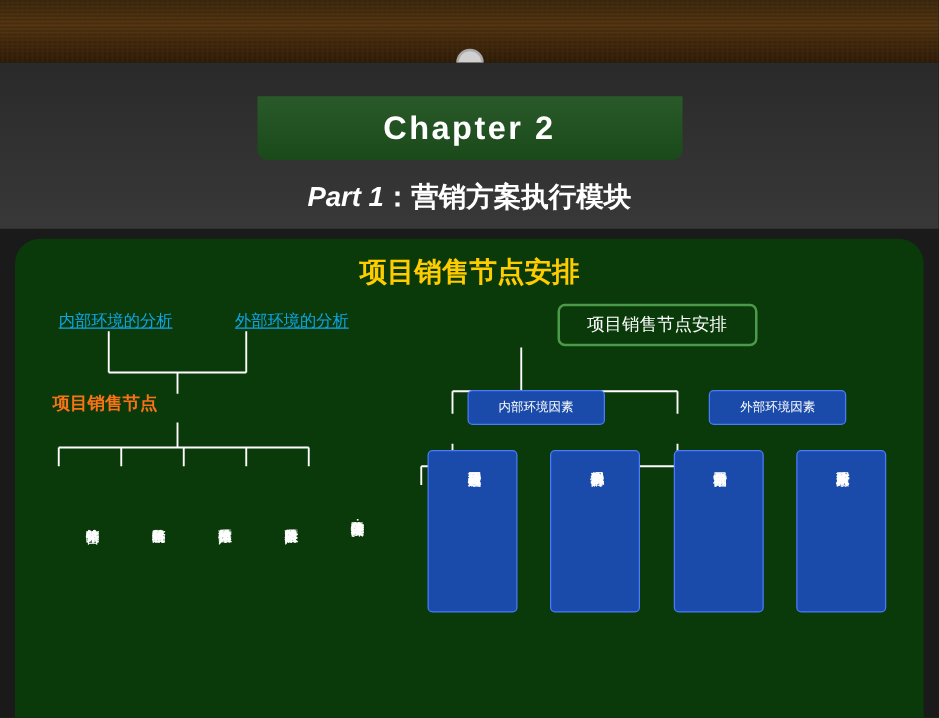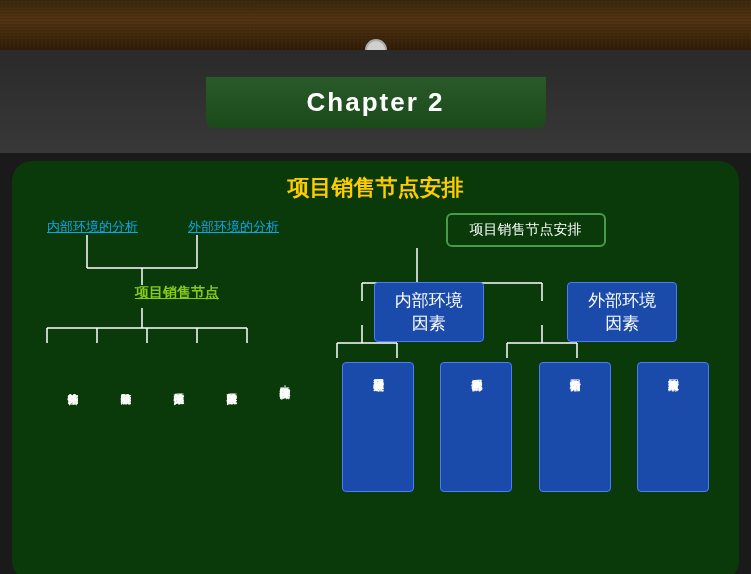--- a/index.html
+++ b/index.html
@@ -112,26 +112,24 @@
       padding-left: 10px;
     }
     .tree-label {
       color: #0ea5e9;
       font-size: 13px;
       text-decoration: underline;
       white-space: nowrap;
     }
 
     .project-node {
-      color: #84cc16;
+      color: #f97316;
       font-size: 14px;
       font-weight: bold;
-      text-align: center;
       margin: 2px 0 5px 10px;
-      text-decoration: underline;
     }
 
     .leaf-nodes {
       display: flex;
       gap: 5px;
       margin-top: 8px;
       padding-left: 0px;
     }
     .leaf-node {
       color: white;
@@ -174,21 +172,21 @@
       justify-content: space-around;
       margin-top: 12px;
     }
 
     .mid-box {
       background: #1a4aaa;
       border: 1px solid #4a7aff;
       border-radius: 4px;
       padding: 6px 12px;
       color: white;
-      font-size: 17px;
+      font-size: 10px;
       text-align: center;
       width: 110px;
     }
 
     .bottom-boxes {
       display: flex;
       justify-content: space-around;
       margin-top: 12px;
       gap: 6px;
     }
@@ -214,20 +212,23 @@
 </head>
 <body>
 
 <div class="top-texture">
   <div class="circle-connector"></div>
 </div>
 
 <div class="header-section">
   <div class="chapter-bar">
     <span class="chapter-title">Chapter  2</span>
+  </div>
+  <div class="part-title">
+    <span class="part-label">Part 1</span><span>：</span><span>营销方案执行模块</span>
   </div>
 </div>
 
 <div class="main-content">
   <div class="section-title">项目销售节点安排</div>
 
   <div class="diagram-container">
 
     <div class="left-tree" style="position:relative;">
       <svg width="280" height="340" style="position:absolute;top:0;left:0;pointer-events:none;z-index:0;">

